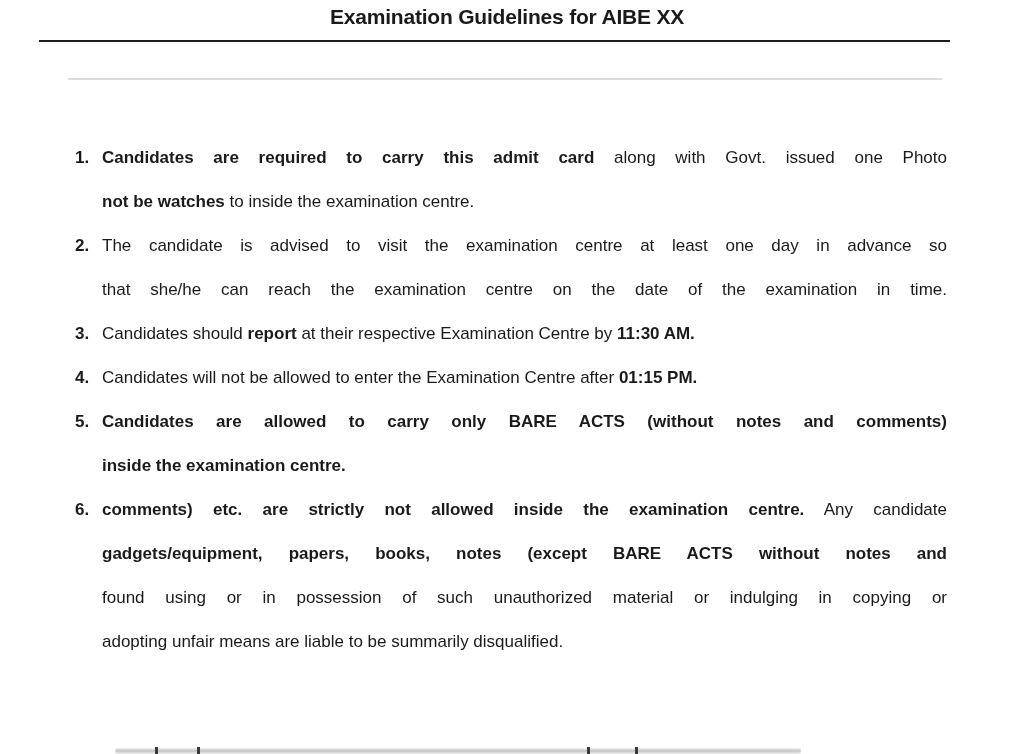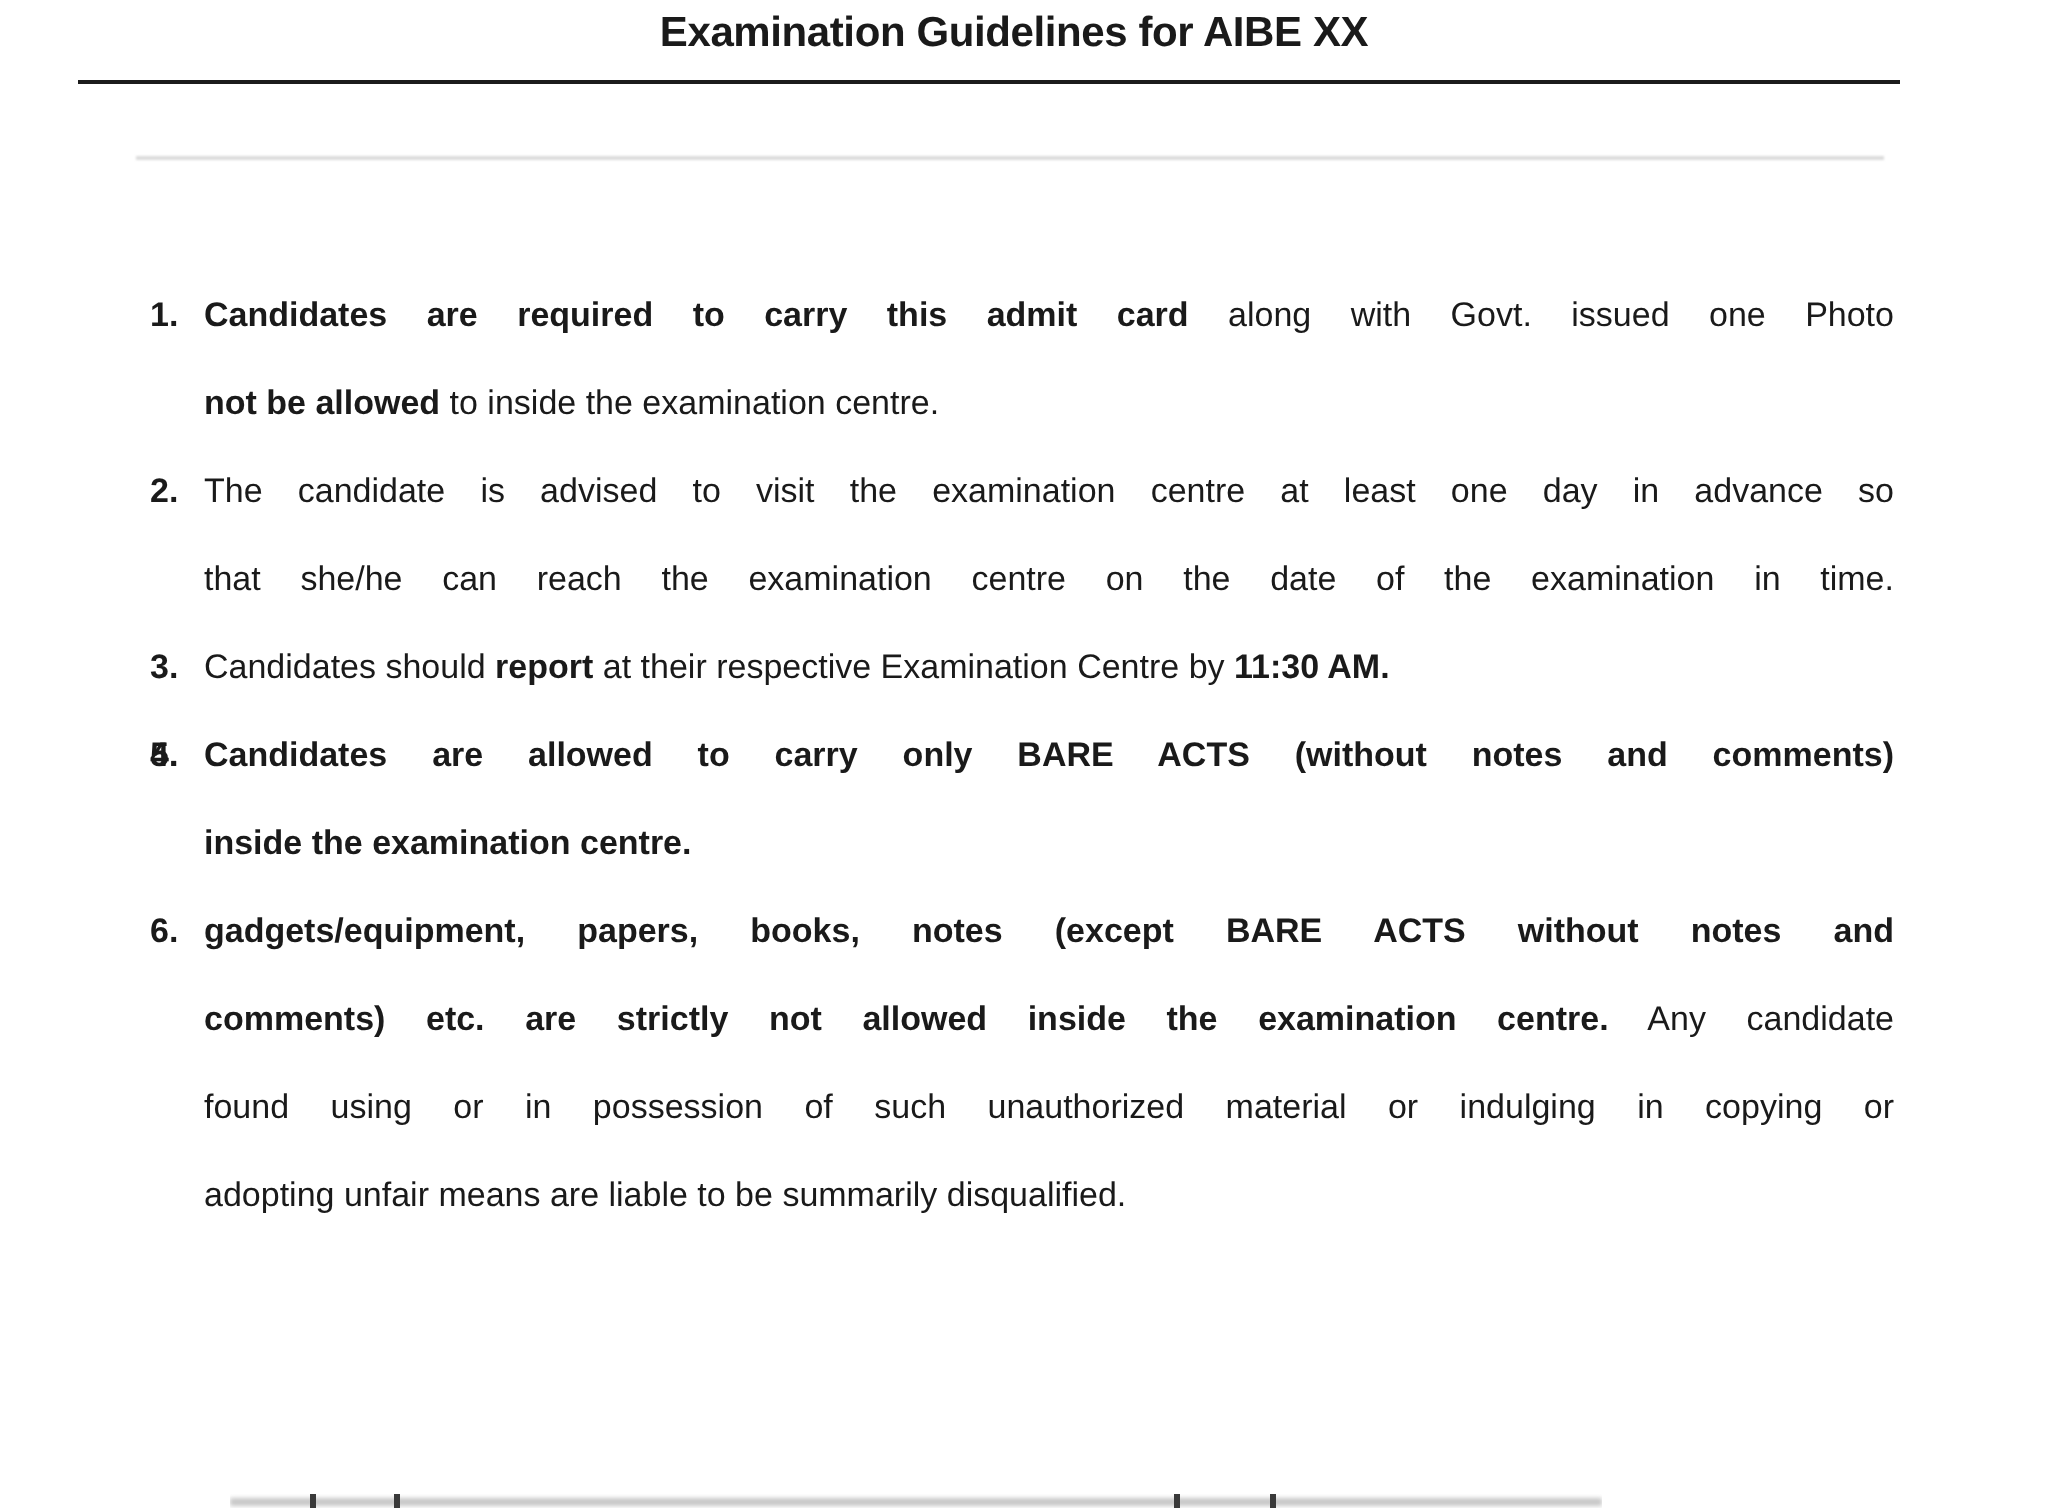--- a/index.html
+++ b/index.html
@@ -119,48 +119,49 @@
   <div class="rule"></div>
 
 
   <div class="ghost-underline"></div>
 
   <div class="instruction-list">
 
     <div class="item">
       <span class="num">1.</span>
       <div class="line jst"><span class="b">Candidates are required to carry this admit card</span><span> along with Govt. issued one Photo</span></div>
-      <div class="line"><span class="b">not be allowed</span><span> to inside the examination centre.</span></div>
+      <div class="line"><span class="b">not be watches</span><span> to inside the examination centre.</span></div>
     </div>
 
     <div class="item">
       <span class="num">2.</span>
       <div class="line jst"><span>The candidate is advised to visit the examination centre at least one day in advance so</span></div>
       <div class="line jst"><span>that she/he can reach the examination centre on the date of the examination in time.</span></div>
     </div>
 
     <div class="item">
       <span class="num">3.</span>
       <div class="line"><span>Candidates should </span><span class="b">report</span><span> at their respective Examination Centre by </span><span class="b">11:30 AM.</span></div>
     </div>
 
     <div class="item">
       <span class="num">4.</span>
+      <div class="line"><span>Candidates will not be allowed to enter the Examination Centre after </span><span class="b">01:15 PM.</span></div>
     </div>
 
     <div class="item">
       <span class="num">5.</span>
       <div class="line jst"><span class="b">Candidates are allowed to carry only BARE ACTS (without notes and comments)</span></div>
       <div class="line"><span class="b">inside the examination centre.</span></div>
     </div>
 
     <div class="item">
       <span class="num">6.</span>
+      <div class="line jst"><span class="b">comments) etc. are strictly not allowed inside the examination centre.</span><span> Any candidate</span></div>
       <div class="line jst"><span class="b">gadgets/equipment, papers, books, notes (except BARE ACTS without notes and</span></div>
-      <div class="line jst"><span class="b">comments) etc. are strictly not allowed inside the examination centre.</span><span> Any candidate</span></div>
       <div class="line jst"><span>found using or in possession of such unauthorized material or indulging in copying or</span></div>
       <div class="line"><span>adopting unfair means are liable to be summarily disqualified.</span></div>
     </div>
 
   </div>
 
   <div class="cutoff">
     <div class="cut-band"></div>
     <div class="tick t1"></div>
     <div class="tick t2"></div>

